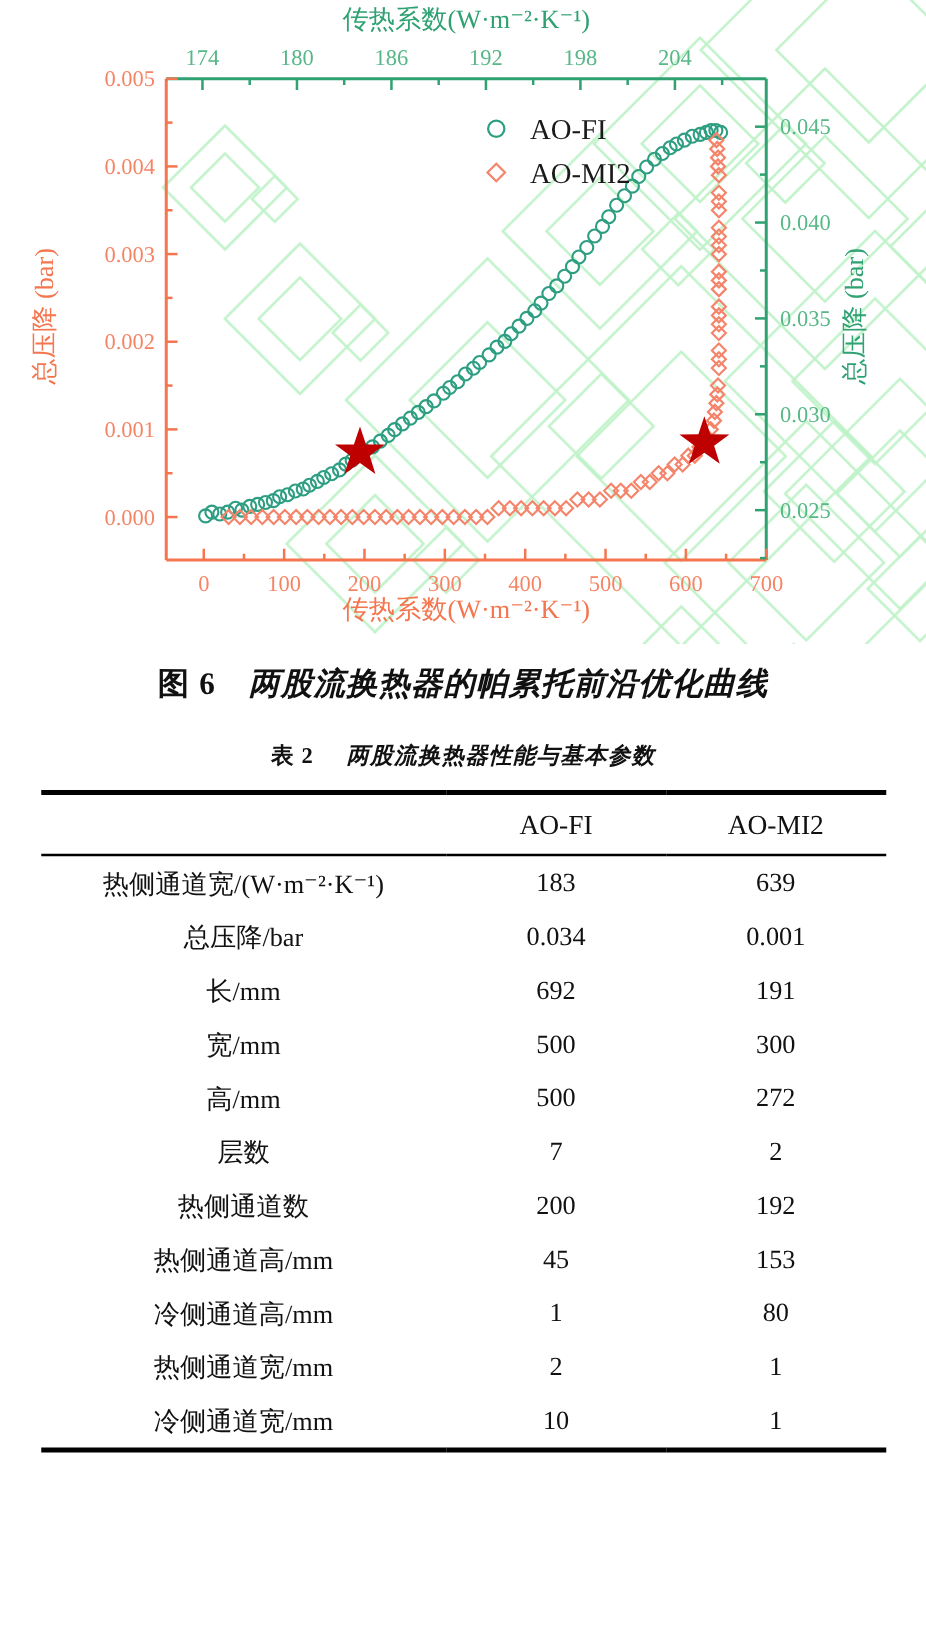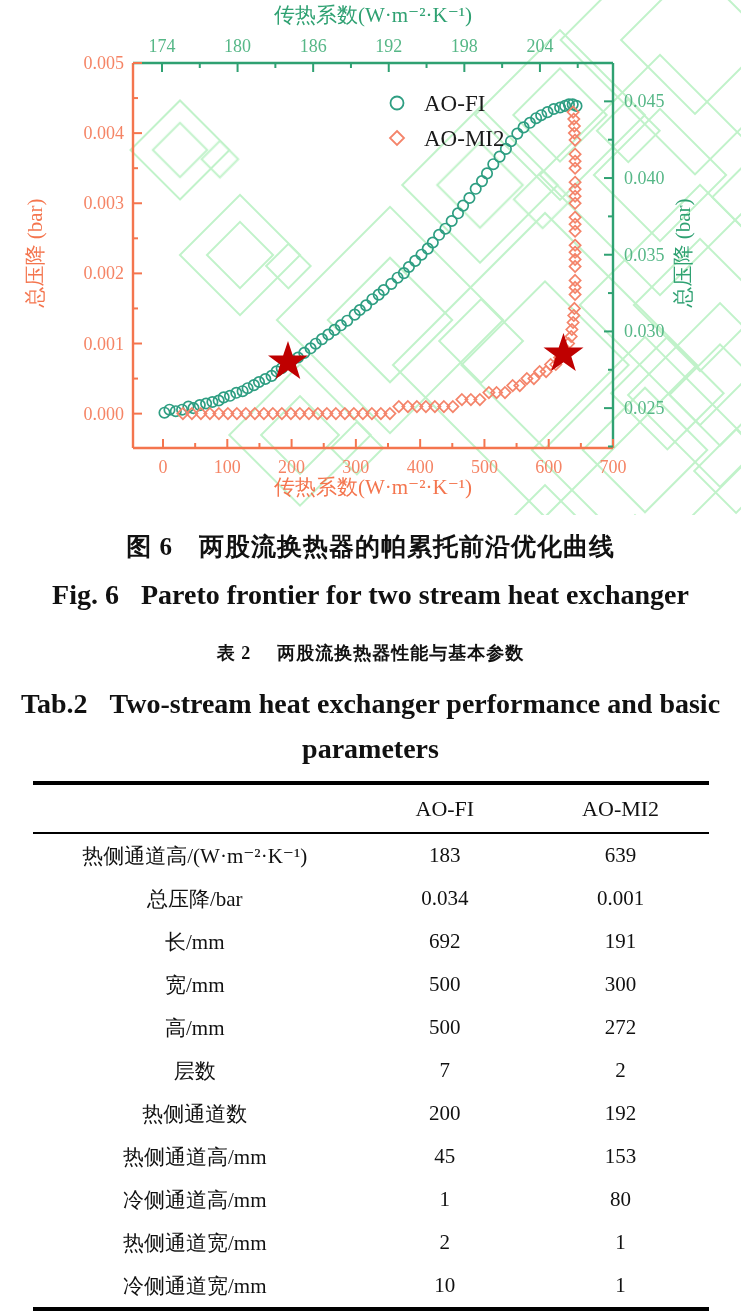--- a/index.html
+++ b/index.html
@@ -8,21 +8,21 @@
     font-family:"Liberation Serif","DejaVu Serif",serif;
     overflow:hidden;position:relative;
   }
   .page{width:741px;height:1313px;}
   svg text{font-family:"Liberation Serif","DejaVu Serif",serif;}
   .cap{width:741px;text-align:center;font-weight:bold;}
   .cap-cn{font-size:25px;line-height:32px;margin-top:12px;letter-spacing:1px;}
   .cap-en{font-size:28px;line-height:36px;margin-top:14px;}
   .ttl-cn{font-size:18px;line-height:32px;margin-top:24px;letter-spacing:1px;}
   .ttl-en{font-size:28px;line-height:45px;margin-top:12px;}
-  .gap-cn{margin-left:26px;}
+  .gap-cn{margin-left:26px;font-style:italic;}
   .gap-en{margin-left:22px;}
   table.params{
     width:676px;margin:10px auto 0 auto;border-collapse:collapse;
     border-top:4px solid #000;border-bottom:4px solid #000;
   }
   table.params thead th{
     font-weight:normal;font-size:22px;height:47px;
     border-bottom:2px solid #000;text-align:center;padding:0;
   }
   table.params tbody td{
@@ -355,45 +355,42 @@
       <g>
         <circle cx="397" cy="103" r="6.5" stroke="#2e9e82" fill="none" stroke-width="1.8"></circle>
         <text x="424" y="111" font-size="23" fill="#1a1a1a">AO-FI</text>
         <path d="M 397 131 L 404 138 L 397 145 L 390 138 Z" stroke="#f4846a" fill="none" stroke-width="1.8"></path>
         <text x="424" y="146" font-size="23" fill="#1a1a1a">AO-MI2</text>
       </g>
     </svg>
 
   <div class="cap cap-cn"><span>图 6</span><span class="gap-cn">两股流换热器的帕累托前沿优化曲线</span></div>
 
-  <div class="cap cap-en"><span>Fig. 6</span><span class="gap-en">Pareto frontier for two stream heat exchanger</span></div>
 
   <div class="cap ttl-cn"><span>表 2</span><span class="gap-cn">两股流换热器性能与基本参数</span></div>
 
   <div class="cap ttl-en">
-      <div><span>Tab.2</span><span class="gap-en">Two-stream heat exchanger performance and basic</span></div>
-      <div>parameters</div>
     </div>
 
   <table class="params">
     <colgroup>
         <col class="c-param">
         <col class="c-v1">
         <col class="c-v2">
       </colgroup>
     <thead>
       <tr>
         <th></th>
         <th>AO-FI</th>
         <th>AO-MI2</th>
       </tr>
     </thead>
     <tbody>
         <tr>
-          <td>热侧通道高/(W·m⁻²·K⁻¹)</td>
+          <td>热侧通道宽/(W·m⁻²·K⁻¹)</td>
           <td>183</td>
           <td>639</td>
         </tr>
         <tr>
           <td>总压降/bar</td>
           <td>0.034</td>
           <td>0.001</td>
         </tr>
         <tr>
           <td>长/mm</td>

